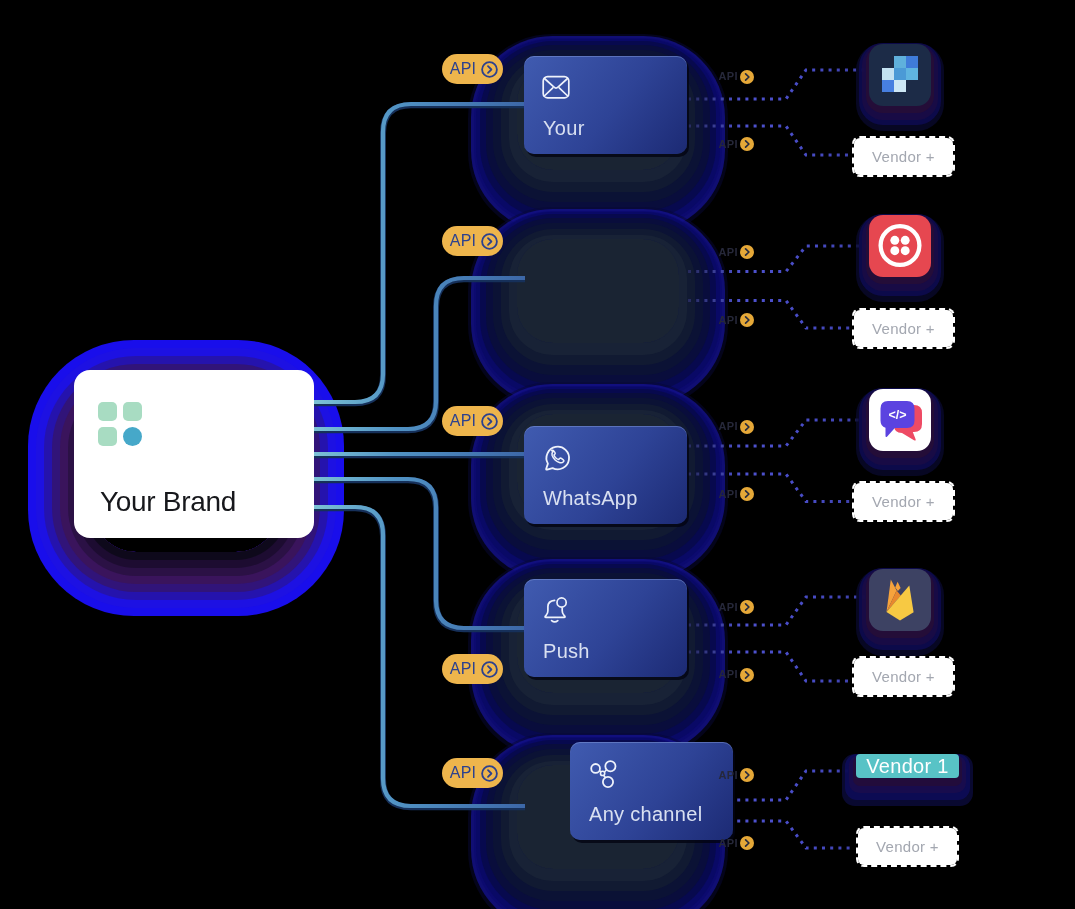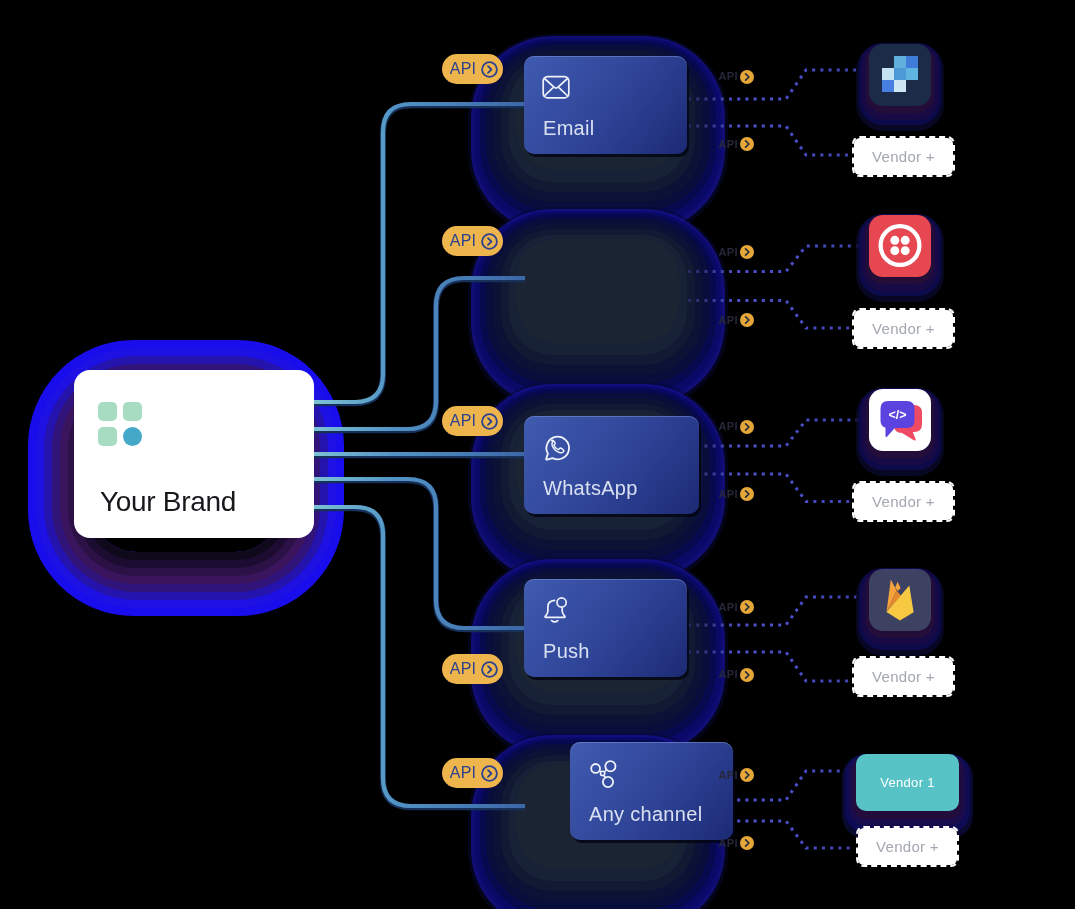--- a/index.html
+++ b/index.html
@@ -74,21 +74,21 @@
  <div class="abs" style="left:24px;top:57px;width:19px;height:19px;border-radius:5px;background:#a8dcc2;"></div>
  <div class="abs" style="left:49px;top:57px;width:19px;height:19px;border-radius:50%;background:#46a8c9;"></div>
  <div class="abs" style="left:26px;top:116px;font-size:28px;color:#17181c;letter-spacing:-0.3px;">Your Brand</div>
 </div>
 <div class="card" style="top:56px;">
       <div class="ic"><svg width="30" height="30" viewBox="0 0 30 30" fill="none">
 <rect x="2.2" y="4.6" width="25.6" height="21.2" rx="4.4" stroke="#eef2fb" stroke-width="1.7"></rect>
 <path d="M3.5 6.5 L13 15.2 Q15 17 17 15.2 L26.5 6.5" stroke="#eef2fb" stroke-width="1.7" stroke-linecap="round"></path>
 <path d="M3.3 24 L11.8 15.8 M26.7 24 L18.2 15.8" stroke="#eef2fb" stroke-width="1.7" stroke-linecap="round"></path>
 </svg></div>
-      <div class="lbl">Email</div>
+      <div class="lbl">Your</div>
     </div>
 <div class="pill" style="top:54px;">
       <span>API</span>
       <svg width="17" height="17" viewBox="0 0 17 17" fill="none">
         <circle cx="8.5" cy="8.5" r="7.4" stroke="#2c418f" stroke-width="1.8"></circle>
         <path d="M7 5.2 L10.4 8.5 L7 11.8" stroke="#2c418f" stroke-width="1.8" stroke-linecap="round" stroke-linejoin="round"></path>
       </svg>
     </div>
 <div class="sbtxt" style="top:70.0px;">API</div>
 <div class="abs" style="left:740px;top:69.5px;"><svg width="14" height="14" viewBox="0 0 14 14">
@@ -110,21 +110,21 @@
 <div class="sbtxt" style="top:245.5px;">API</div>
 <div class="abs" style="left:740px;top:245.0px;"><svg width="14" height="14" viewBox="0 0 14 14">
         <circle cx="7" cy="7" r="7" fill="#e5a838"></circle>
         <path d="M5.6 3.9 L8.9 7 L5.6 10.1" stroke="#272b3f" stroke-width="1.7" fill="none" stroke-linecap="round" stroke-linejoin="round"></path>
       </svg></div>
 <div class="sbtxt" style="top:313.5px;">API</div>
 <div class="abs" style="left:740px;top:313.0px;"><svg width="14" height="14" viewBox="0 0 14 14">
         <circle cx="7" cy="7" r="7" fill="#e5a838"></circle>
         <path d="M5.6 3.9 L8.9 7 L5.6 10.1" stroke="#272b3f" stroke-width="1.7" fill="none" stroke-linecap="round" stroke-linejoin="round"></path>
       </svg></div>
-<div class="card" style="top:416px;padding-left:12px;">
+<div class="card" style="top:426px;">
       <div class="ic"><svg width="30" height="30" viewBox="0 0 30 30" fill="none">
 <path d="M6.9 21.6 A11.3 11.3 0 1 1 11.6 26.1 L6.1 27.6 Q4.9 27.9 5.2 26.7 Z" stroke="#eef2fb" stroke-width="1.8" stroke-linejoin="round"></path>
 <path d="M10.6 8.8 q1-1.2 1.9-.2 l1.4 1.8 q.7 .9-.1 1.8 l-.8 .9 q.6 1.7 1.9 2.9 1.2 1.2 2.8 1.6 l.9-1 q.8-.9 1.8-.2 l1.9 1.4 q1.1 .8 .1 1.9 -1.4 1.6-3.4 1 -2.8-.7-4.9-2.7 -2.1-2-3-4.7 -.7-2.3 1.5-4.5 Z" stroke="#eef2fb" stroke-width="1.5" stroke-linejoin="round"></path>
 </svg></div>
       <div class="lbl">WhatsApp</div>
     </div>
 <div class="pill" style="top:406px;">
       <span>API</span>
       <svg width="17" height="17" viewBox="0 0 17 17" fill="none">
         <circle cx="8.5" cy="8.5" r="7.4" stroke="#2c418f" stroke-width="1.8"></circle>
@@ -216,18 +216,18 @@
 <path d="M19 12 h19 q7.5 0 7.5 7.5 v12 q0 7.5-7.5 7.5 h-12.2 l-7.6 8.4 q-1.7 1.6-1.7-.9 l0-7.8 q-5-1.2-5-7.2 v-12 q0-7.5 7.5-7.5 z" fill="#5b43e0"></path>
 <text x="28.5" y="26.5" font-family="Liberation Sans,sans-serif" font-size="12.5" font-weight="700" fill="#fff" text-anchor="middle" dominant-baseline="middle">&lt;/&gt;</text>
 </svg></div>
 <div class="vicon" style="top:569px;background:#3d4263;box-shadow:0 4px 0 3px rgba(40,14,52,.8),0 7px 0 7px rgba(28,12,68,.75),0 9px 0 10px rgba(15,12,88,.75),0 12px 0 13px rgba(9,9,44,.8);">
 <svg width="62" height="62" viewBox="0 0 62 62" fill="none">
 <path d="M17.5 43 L21.8 10.5 L27.6 21.5 Z" fill="#f6a33c"></path>
 <path d="M17.5 43 L27.6 21.5 L31.8 26.5 Z" fill="#e8882e"></path>
 <path d="M26.2 18.6 L28.6 12.8 L31.6 18.9 L28.9 22 Z" fill="#f6a33c"></path>
 <path d="M17.5 43 L40.3 16.5 L44.6 43.2 L31 51.5 Z" fill="#f7c943"></path>
 </svg></div>
-<div class="abs" style="left:856px;top:754px;width:103px;height:57px;border-radius:10px;background:#58c3c6;box-shadow:0 5px 0 3px rgba(36,13,56,.85),0 8px 0 7px rgba(27,12,76,.8),0 11px 0 11px rgba(14,12,92,.8),0 14px 0 14px rgba(10,10,56,.85);display:flex;align-items:center;justify-content:center;color:#fff;font-size:13px;letter-spacing:.3px;">Vendor 1</div>
+<div class="abs" style="left:856px;top:754px;width:103px;height:24px;border-radius:4px;background:#58c3c6;box-shadow:0 5px 0 3px rgba(36,13,56,.85),0 8px 0 7px rgba(27,12,76,.8),0 11px 0 11px rgba(14,12,92,.8),0 14px 0 14px rgba(10,10,56,.85);display:flex;align-items:center;justify-content:center;color:#fff;font-size:20px;letter-spacing:.3px;">Vendor 1</div>
 <div class="vplus" style="left:852px;top:136px;">Vendor +</div>
 <div class="vplus" style="left:852px;top:308px;">Vendor +</div>
 <div class="vplus" style="left:852px;top:481px;">Vendor +</div>
 <div class="vplus" style="left:852px;top:656px;">Vendor +</div>
 <div class="vplus" style="left:856px;top:826px;">Vendor +</div>
 </div>
 </body></html>

